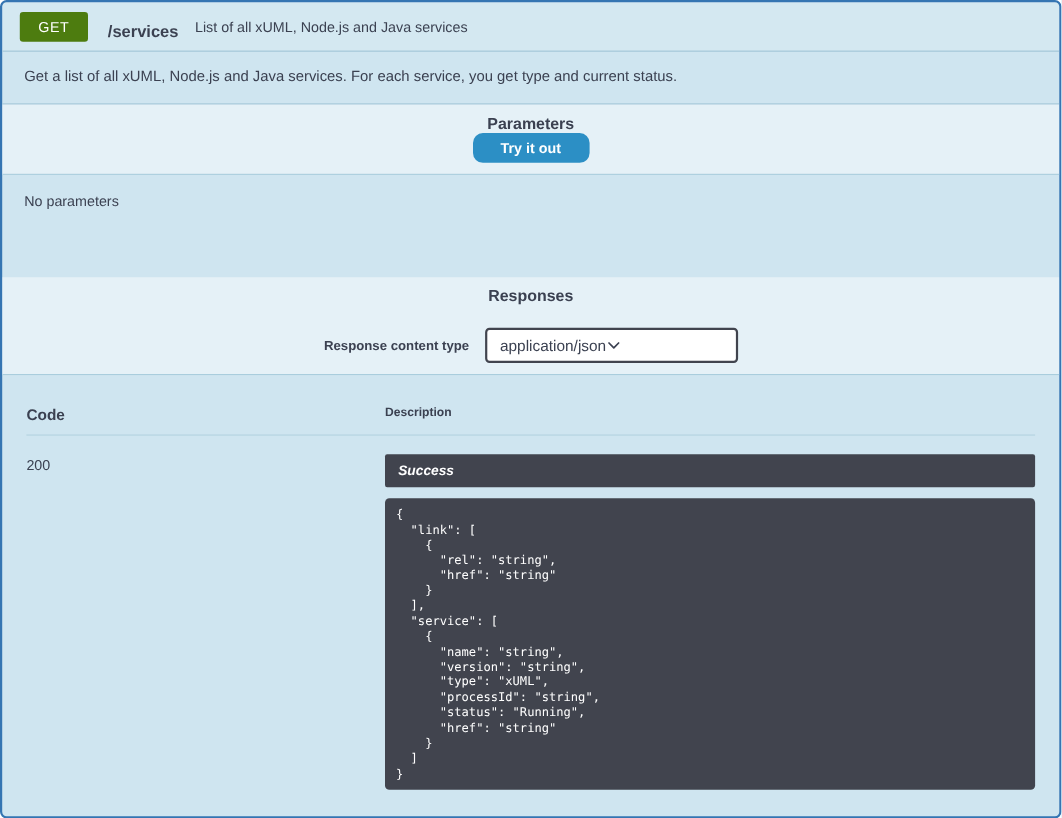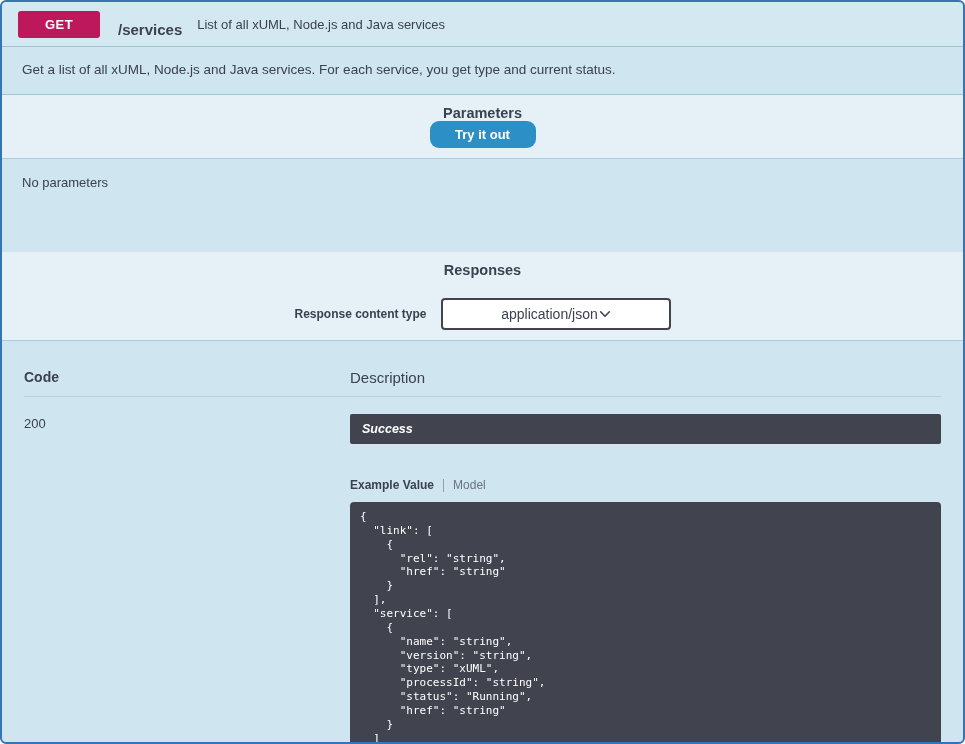--- a/index.html
+++ b/index.html
@@ -24,25 +24,25 @@
     padding: 8px 16px;
     min-height: 43px;
     border-bottom: 1px solid #9fc4d6;
     background: rgba(255,255,255,0.12);
     cursor: pointer;
   }
   .method-btn {
     display: inline-flex;
     align-items: center;
     justify-content: center;
-    background: #be185d;
-    color: #ffffff;
-    font-weight: bold;
-    font-size: 13px;
-    width: 82px;
+    background: #4d7c0f;
+    color: #ffffff;
+    font-weight: normal;
+    font-size: 13px;
+    width: 62px;
     height: 27px;
     border-radius: 3px;
     letter-spacing: 0.5px;
   }
   .path {
     margin-left: 18px;
     font-size: 15px;
     font-weight: bold;
     color: #3b4151;
     margin-top: 11px;
@@ -105,21 +105,21 @@
   }
   .content-type label {
     font-size: 12px;
     font-weight: bold;
     margin-right: 14px;
     color: #3b4151;
   }
   .select {
     display: flex;
     align-items: center;
-    justify-content: center;
+    justify-content: flex-start;
     width: 230px;
     height: 32px;
     background: #ffffff;
     border: 2px solid #41444e;
     border-radius: 4px;
     padding: 0 10px 0 12px;
     font-size: 14px;
     cursor: pointer;
   }
   .select .chev {
@@ -132,21 +132,21 @@
     padding: 16px 22px 24px 22px;
   }
   .row { display: flex; }
   .col-code { width: 326px; flex-shrink: 0; }
   .col-desc { flex: 1; }
   .thead {
     padding: 12px 0 10px 0;
     border-bottom: 1px solid #b4d2df;
   }
   .th-code { font-size: 14px; font-weight: bold; }
-  .th-desc { font-size: 15px; font-weight: normal; }
+  .th-desc { font-size: 11px; font-weight: bold; }
   .trow { padding-top: 17px; }
   .code-val { font-size: 13px; padding-top: 2px; }
   .success-bar {
     background: #41444e;
     color: #ffffff;
     font-size: 12.5px;
     font-weight: bold;
     font-style: italic;
     padding: 8px 12px;
     border-radius: 2px;
@@ -217,25 +217,20 @@
   <div class="responses-body">
     <div class="row thead">
       <div class="col-code th-code">Code</div>
       <div class="col-desc th-desc">Description</div>
     </div>
 
     <div class="row trow">
       <div class="col-code code-val">200</div>
       <div class="col-desc">
         <div class="success-bar">Success</div>
-        <div class="tabs">
-          <span class="tab-active">Example Value</span>
-          <span class="tab-divider"></span>
-          <span class="tab-inactive">Model</span>
-        </div>
         <pre class="code-block">{
   "link": [
     {
       "rel": "string",
       "href": "string"
     }
   ],
   "service": [
     {
       "name": "string",

